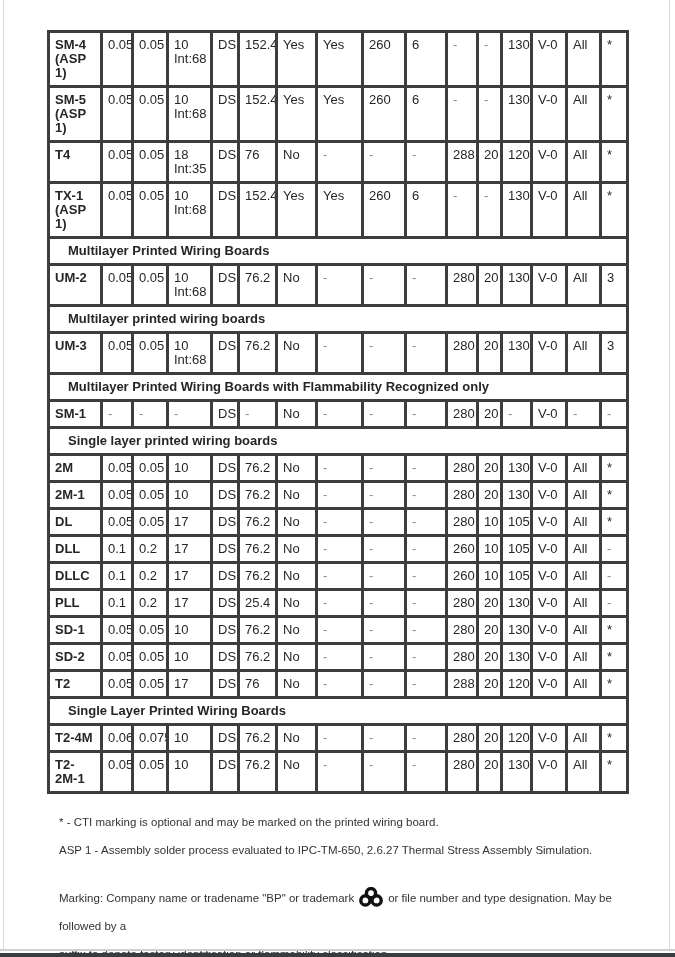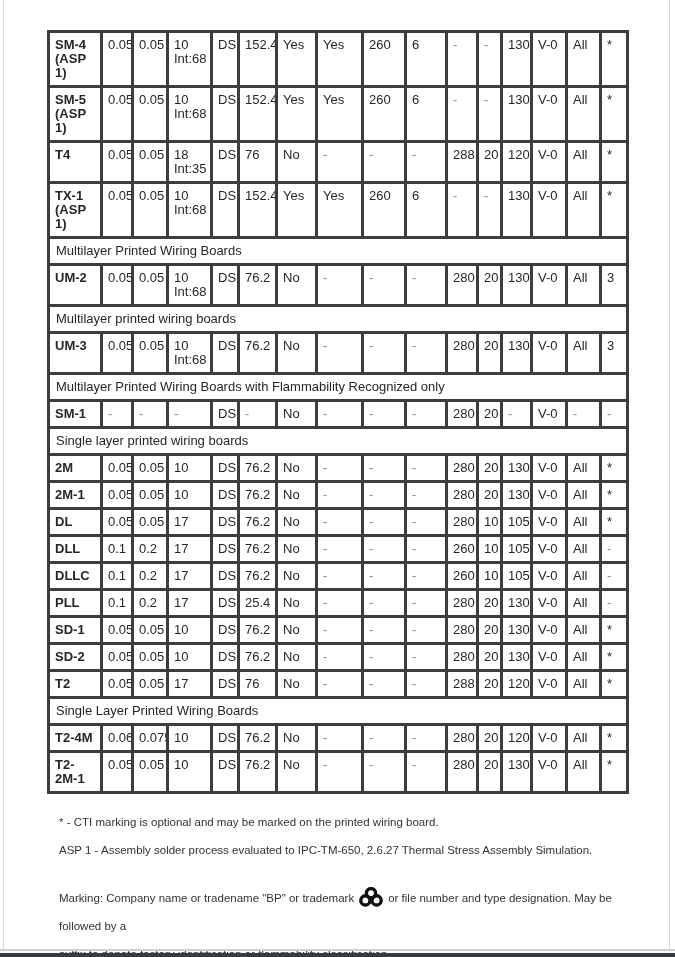--- a/index.html
+++ b/index.html
@@ -15,21 +15,21 @@
   table.spec{
     border-collapse:collapse;table-layout:fixed;width:580px;
     font-size:13px;line-height:14px;border-radius:25px;
   }
   table.spec td{
     border:3px solid #3d3d3d;vertical-align:top;
     padding:5px 4px 5px 5px;white-space:pre-line;
     overflow:hidden;color:#262626;
   }
   table.spec td.name{font-weight:bold;word-wrap:break-word;}
-  table.spec td.section{font-weight:normal;padding:5px 6px;white-space:normal;}
+  table.spec td.section{font-weight:bold;padding:5px 18px;white-space:normal;}
   table.spec td.dash{color:#8a8a8a;}
   .fn{font-size:11.5px;color:#333;margin:12px;line-height:15px;}
   .fn1{margin-top:21px;}
   .fn2{margin-top:13px;}
   .marking{margin-top:26px;line-height:28px;max-width:580px;}
   .tm{vertical-align:middle;margin:0 5px;position:relative;top:-2px;}
 </style>
 </head>
 <body>
 

